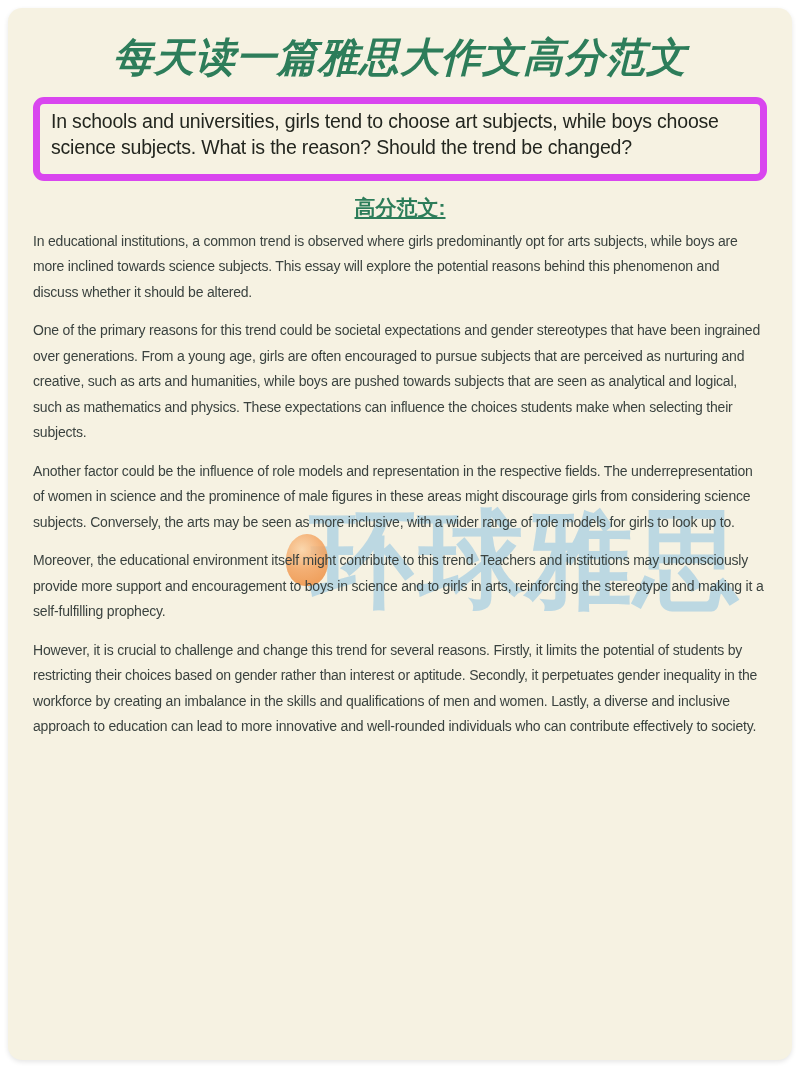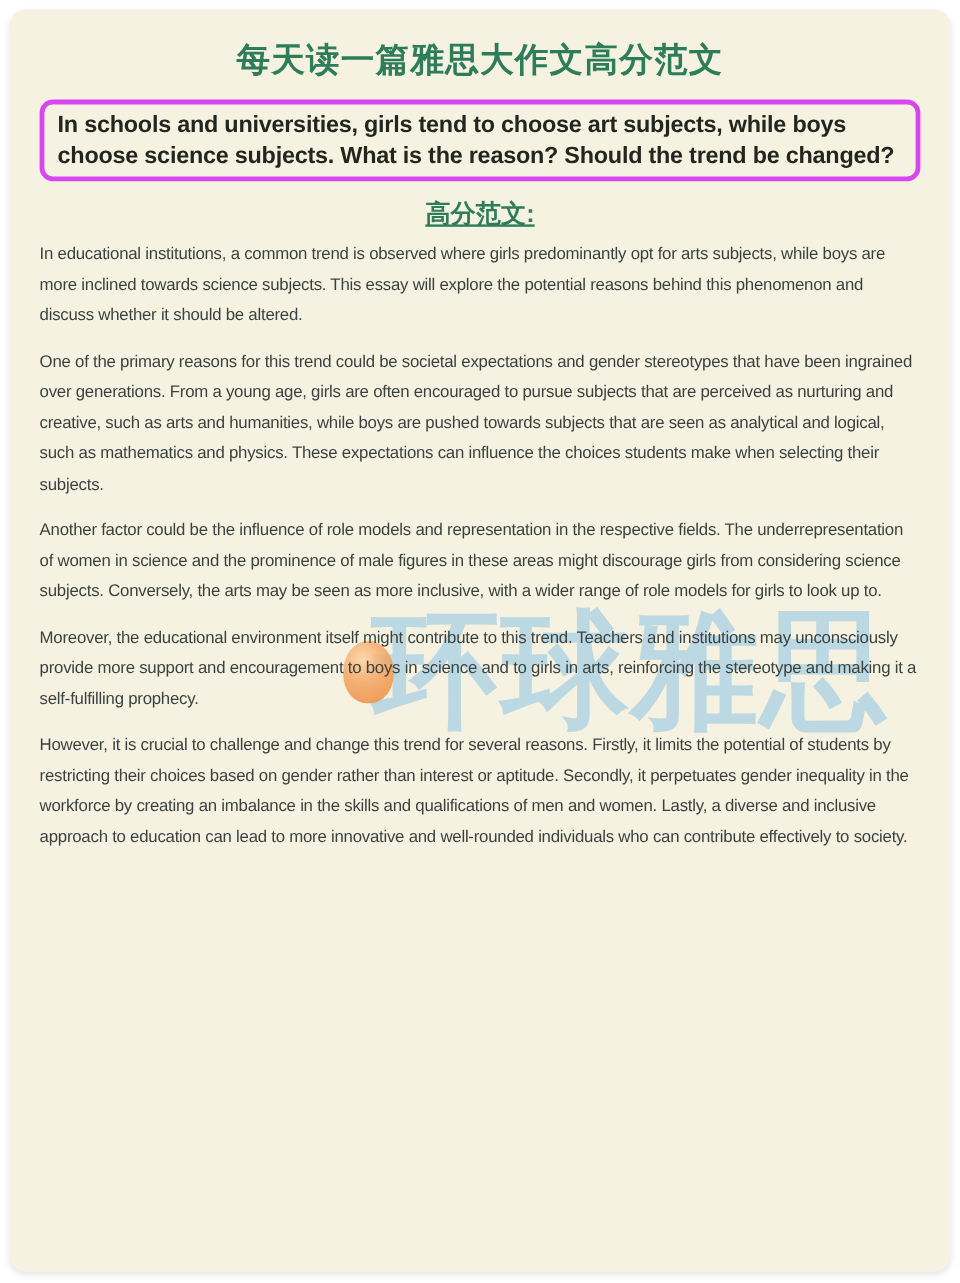--- a/index.html
+++ b/index.html
@@ -27,33 +27,33 @@
     overflow: hidden;
   }
   .content {
     position: relative;
     z-index: 1;
     padding: 22px 25px 0 25px;
   }
   .page-title {
     margin: 4px 0 0 0;
     text-align: center;
-    font-size: 28px;
+    font-size: 40px;
     line-height: 1.15;
     font-weight: 800;
     letter-spacing: 1px;
     color: #2d7d5a;
+    font-style: italic;
   }
   .prompt-box {
     margin-top: 17px;
-    border: 4px solid #d946ef;
+    border: 7px solid #d946ef;
     border-radius: 11px;
-    padding: 5px 11px 3px 11px;
+    padding: 5px 11px 13px 11px;
     background: transparent;
-    font-weight: bold;
   }
   .prompt-text {
     font-size: 19.5px;
     line-height: 1.33;
     letter-spacing: -0.2px;
     color: #23261f;
   }
   .section-heading {
     margin: 13px 0 7px 0;
     text-align: center;

